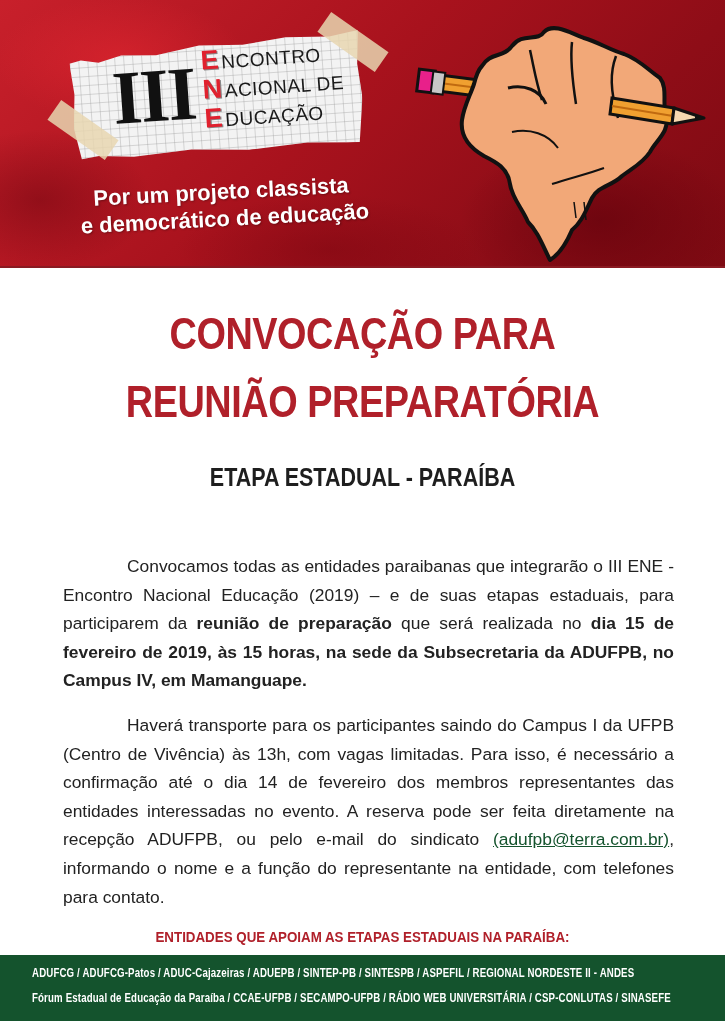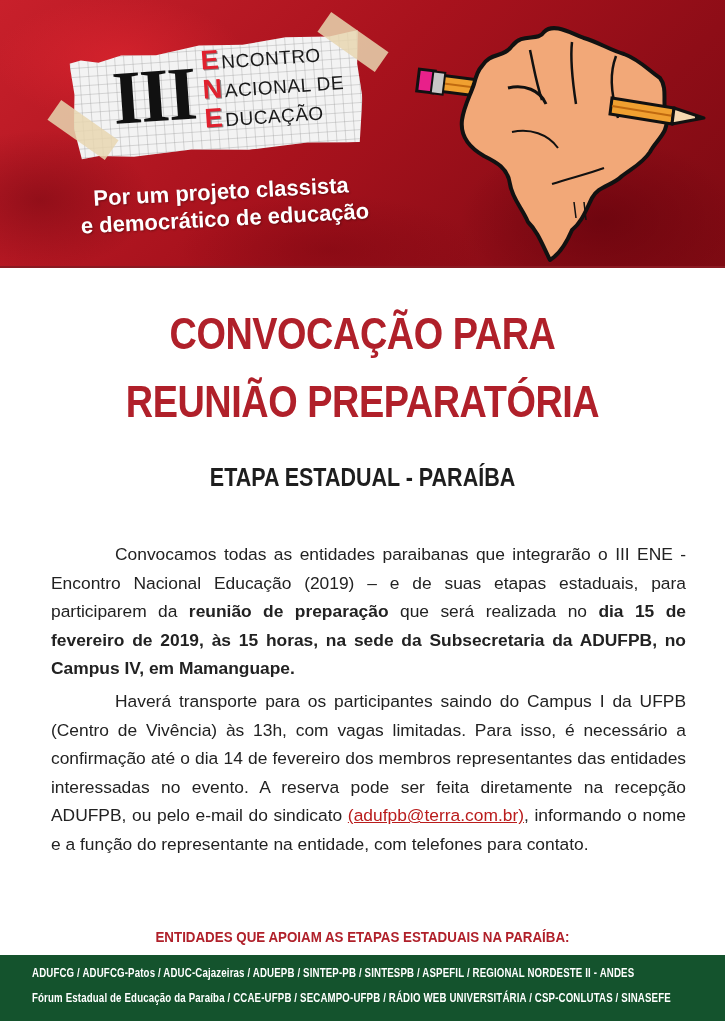--- a/index.html
+++ b/index.html
@@ -75,23 +75,23 @@
     color: #1e1e1e; font-weight: bold; font-size: 25px; line-height: 34px;
     transform: scaleX(0.86); transform-origin: center;
   }
 
   
   .body-text {
     position: absolute; left: 47px; top: 536px; width: 643px;
     font-family: "Liberation Sans", sans-serif; font-size: 17.4px; line-height: 28.6px;
     color: #222; text-align: justify;
   }
-  .body-text p { margin: 4px; text-indent: 64px; }
+  .body-text p { margin: 16px; text-indent: 64px; }
   .body-text b { font-weight: bold; }
-  .email { color: #b91c1c; text-decoration: underline; }
+  .email { color: #14532d; text-decoration: underline; }
 
   
   .supporters-heading {
     position: absolute; left: 0; width: 725px; top: 929px; text-align: center;
     color: #b0202a; font-weight: bold; font-size: 14.5px;
     transform: scaleX(0.92); transform-origin: center;
   }
   .footer-band {
     position: absolute; left: 0; top: 955px; width: 725px; height: 66px;
     background: #14532d;

